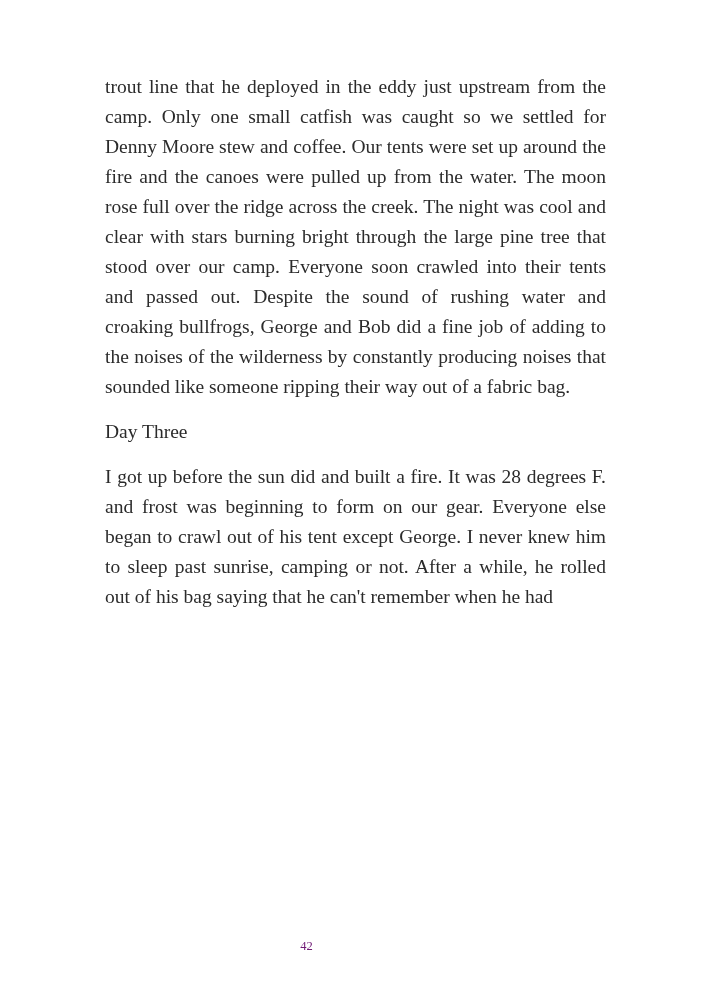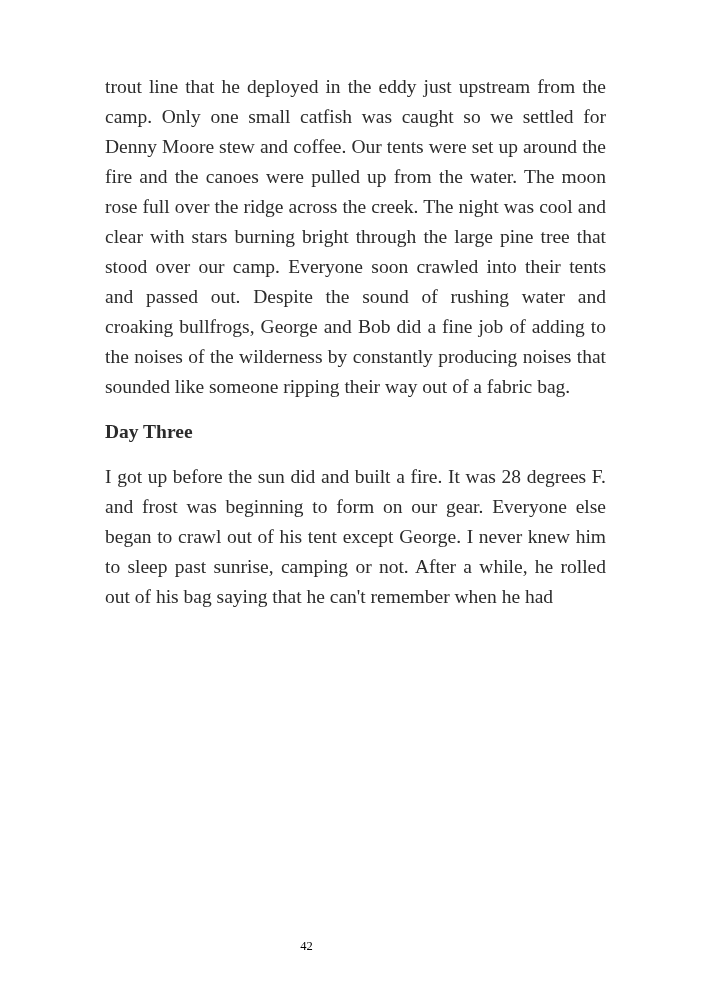--- a/index.html
+++ b/index.html
@@ -32,34 +32,34 @@
     font-size: 19.5px;
     line-height: 30px;
     text-align: justify;
     margin-bottom: 15px;
     color: #2b2b2b;
   }
 
   .section-heading {
     font-size: 19.5px;
     line-height: 30px;
-    font-weight: bold;
+    font-weight: normal;
     text-align: left;
     margin-bottom: 15px;
     color: #2b2b2b;
   }
 
   .page-number {
     position: absolute;
     left: 0;
     right: 0;
     bottom: 38px;
     text-align: center;
     font-size: 12.5px;
-    color: #000000;
+    color: #701a75;
   }
 </style>
 </head>
 <body>
 
 <div class="page">
 
   <div class="text-block">
 
     <p class="para">trout line that he deployed in the eddy just upstream from the camp. Only one small catfish was caught so we settled for Denny Moore stew and coffee. Our tents were set up around the fire and the canoes were pulled up from the water. The moon rose full over the ridge across the creek. The night was cool and clear with stars burning bright through the large pine tree that stood over our camp. Everyone soon crawled into their tents and passed out. Despite the sound of rushing water and croaking bullfrogs, George and Bob did a fine job of adding to the noises of the wilderness by constantly producing noises that sounded like someone ripping their way out of a fabric bag.</p>

